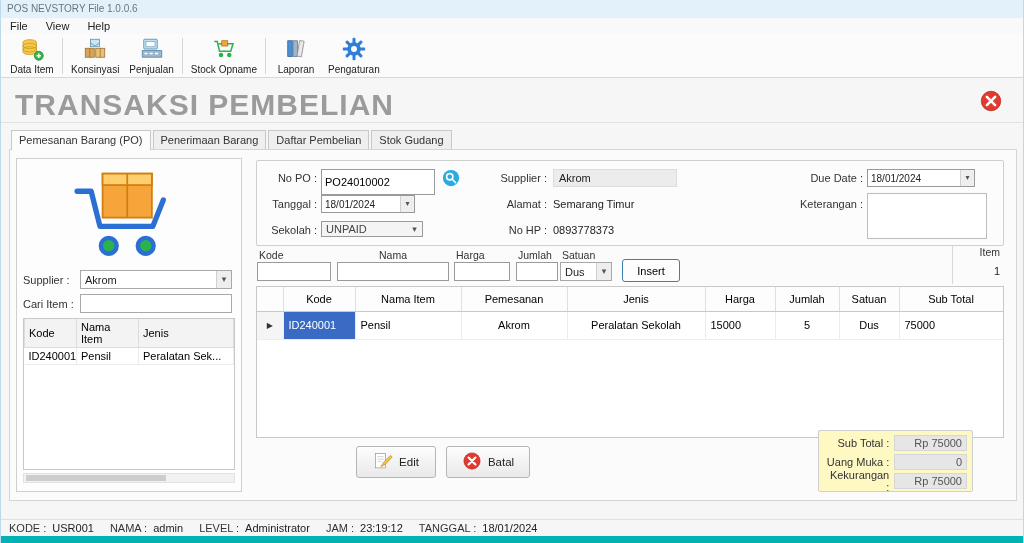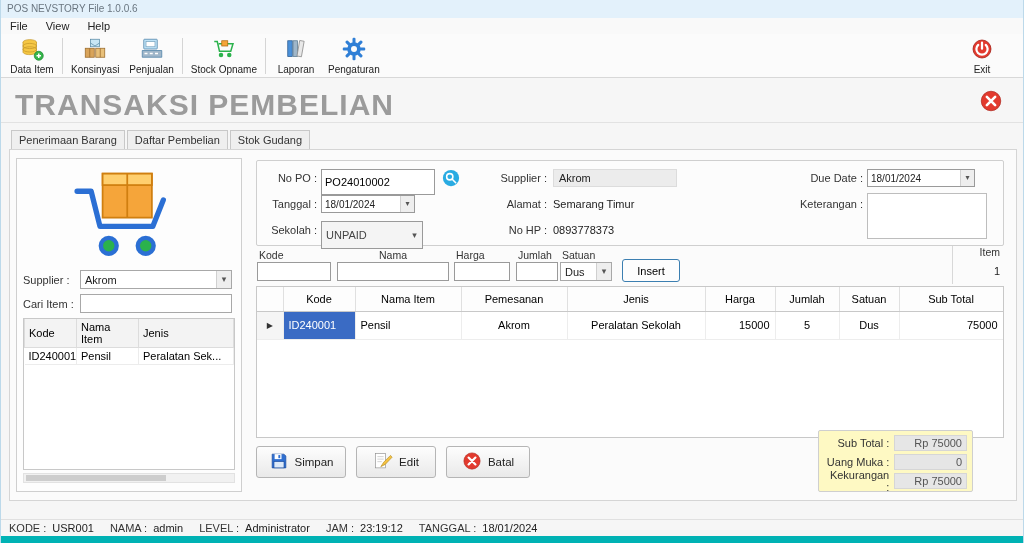--- a/index.html
+++ b/index.html
@@ -68,21 +68,21 @@
   .fv { position:absolute; font-size:11px; color:#222; }
   .fi { position:absolute; font-size:11px; border:1px solid #9a9a9a; background:#fff;
     height:18px; padding:12px 3px; }
   .fread { position:absolute; font-size:11px; background:#ececec; border:1px solid #dcdcdc;
     height:18px; line-height:16px; padding:0 5px; color:#222; }
   .dpick { position:absolute; display:flex; align-items:center; border:1px solid #9a9a9a;
     background:#fff; height:18px; font-size:10px; color:#222; padding-left:3px; }
   .dpick .arrow { margin-left:auto; width:14px; text-align:center; background:#eee;
     border-left:1px solid #d0d0d0; height:100%; line-height:16px; font-size:8px; color:#555; }
   .fselect { position:absolute; display:flex; align-items:center; border:1px solid #9a9a9a;
-    background:#f4f4f4; height:28px; font-size:11px; color:#444; padding-left:4px; }
+    background:#f4f4f4; height:16px; font-size:11px; color:#444; padding-left:4px; }
   .fselect .arrow { margin-left:auto; width:15px; text-align:center; color:#555; font-size:9px; }
   .search-btn { position:absolute; width:20px; height:20px; cursor:pointer; }
   .search-btn svg { width:20px; height:20px; }
   .keterangan { position:absolute; left:610px; top:32px; width:120px; height:46px;
     border:1px solid #bdbdbd; background:#fff; font-size:11px; resize:none;
     font-family:"Liberation Sans",sans-serif; }
   
   .e-label { position:absolute; font-size:10.5px; color:#333; }
   .e-input { position:absolute; top:104px; height:19px; border:1px solid #9a9a9a;
     background:#fff; font-size:11px; padding:0 3px; }
@@ -97,21 +97,21 @@
   
   .grid { position:absolute; left:8px; top:128px; width:748px; height:152px;
     border:1px solid #c8c8c8; background:#fff; overflow:hidden; }
   .grid table { border-collapse:collapse; table-layout:fixed; width:746px; font-size:11px; }
   .grid th { font-weight:normal; background:#fdfdfd; border-right:1px solid #e0e0e0;
     border-bottom:1px solid #c8c8c8; height:24px; text-align:center; }
   .grid td { border-right:1px solid #ededed; border-bottom:1px solid #ededed; height:28px;
     padding:0 5px; white-space:nowrap; overflow:hidden; }
   .cell-sel { background:#3a6bc4; color:#fff; }
   .rowsel { background:#f5f5f5; text-align:center; color:#333; font-size:8px; }
-  .ta-r { text-align:right; } .ta-c { text-align:center; }
+  .ta-r { text-align:left; } .ta-c { text-align:center; }
   
   .act-btn { position:absolute; top:288px; height:32px; display:flex; align-items:center;
     justify-content:center; gap:6px; border:1px solid #b5b5b5; border-radius:3px;
     background:linear-gradient(#fdfdfd,#e9e9e9); font-size:11.5px; color:#222; cursor:pointer;
     font-family:"Liberation Sans",sans-serif; }
   .act-btn svg { width:20px; height:20px; }
   
   .summary { position:absolute; left:570px; top:272px; width:155px; height:62px;
     border:1px solid #cfcfcf; border-radius:2px; background:#fef9c3; padding:3px 5px; }
   .sum-row { display:flex; align-items:center; height:18px; margin-bottom:1px; }
@@ -199,40 +199,33 @@
             <rect x="14" y="1" width="4" height="30" rx="1.5"></rect>
             <rect x="14" y="1" width="4" height="30" rx="1.5" transform="rotate(45 16 16)"></rect>
             <rect x="14" y="1" width="4" height="30" rx="1.5" transform="rotate(90 16 16)"></rect>
             <rect x="14" y="1" width="4" height="30" rx="1.5" transform="rotate(135 16 16)"></rect>
             <circle cx="16" cy="16" r="9"></circle>
           </g>
           <circle cx="16" cy="16" r="4" fill="#fbfbfb"></circle>
         </svg></span>
     <span>Pengaturan</span>
   </div>
-  <div class="tb-item tb-exit">
-    <span><svg viewBox="0 0 32 32">
-          <circle cx="16" cy="16" r="12" fill="#e23a2e" stroke="#a01a10"></circle>
-          <path d="M16 7.5v8" stroke="#fff" stroke-width="3" stroke-linecap="round"></path>
-          <path d="M11 10.5a7.5 7.5 0 1 0 10 0" fill="none" stroke="#fff" stroke-width="3" stroke-linecap="round"></path>
-        </svg></span>
-    <span>Exit</span>
-  </div>
 </div>
 
 <div class="page-title">TRANSAKSI PEMBELIAN</div>
 <div class="close-btn">
   <span><svg viewBox="0 0 32 32">
         <circle cx="16" cy="16" r="13" fill="#e23a2e" stroke="#b02a20"></circle>
         <path d="M10.5 10.5l11 11M21.5 10.5l-11 11" stroke="#fff" stroke-width="3.5" stroke-linecap="round"></path>
       </svg></span>
 </div>
 <div class="header-rule"></div>
 
 <div class="tabs">
+  <div class="tab active">Pemesanan Barang (PO)</div>
   <div class="tab">Penerimaan Barang</div>
   <div class="tab">Daftar Pembelian</div>
   <div class="tab">Stok Gudang</div>
 </div>
 
 <div class="main">
 
   <div class="left-panel">
     <div class="cart-wrap">
       <svg width="132" height="100" viewBox="0 0 150 110">
@@ -376,29 +369,20 @@
             <td class="ta-c">Peralatan Sekolah</td>
             <td class="ta-r">15000</td>
             <td class="ta-c">5</td>
             <td class="ta-c">Dus</td>
             <td class="ta-r">75000</td>
           </tr>
         </tbody>
       </table>
     </div>
 
-    <button class="act-btn" style="left:8px; width:90px;">
-      <span><svg viewBox="0 0 32 32">
-            <path d="M5 5h19l3 3v19H5z" fill="#2f6fd0" stroke="#1a4a9a"></path>
-            <rect x="9" y="5" width="11" height="8" fill="#fff"></rect>
-            <rect x="15" y="6.5" width="3" height="5" fill="#2f6fd0"></rect>
-            <rect x="8" y="17" width="16" height="10" fill="#dce9f9" stroke="#1a4a9a"></rect>
-          </svg></span>
-      <span>Simpan</span>
-    </button>
     <button class="act-btn" style="left:108px; width:80px;">
       <span><svg viewBox="0 0 32 32">
             <rect x="4" y="4" width="16" height="23" fill="#fff" stroke="#8a8a8a"></rect>
             <path d="M7 9h10M7 13h10M7 17h7" stroke="#b8b8b8"></path>
             <path d="M28 7L17 18l-4.5 7 7-3.5L30.5 10z" fill="#f5c242" stroke="#b08a20"></path>
           </svg></span>
       <span>Edit</span>
     </button>
     <button class="act-btn" style="left:198px; width:84px;">
       <span><svg viewBox="0 0 32 32">

